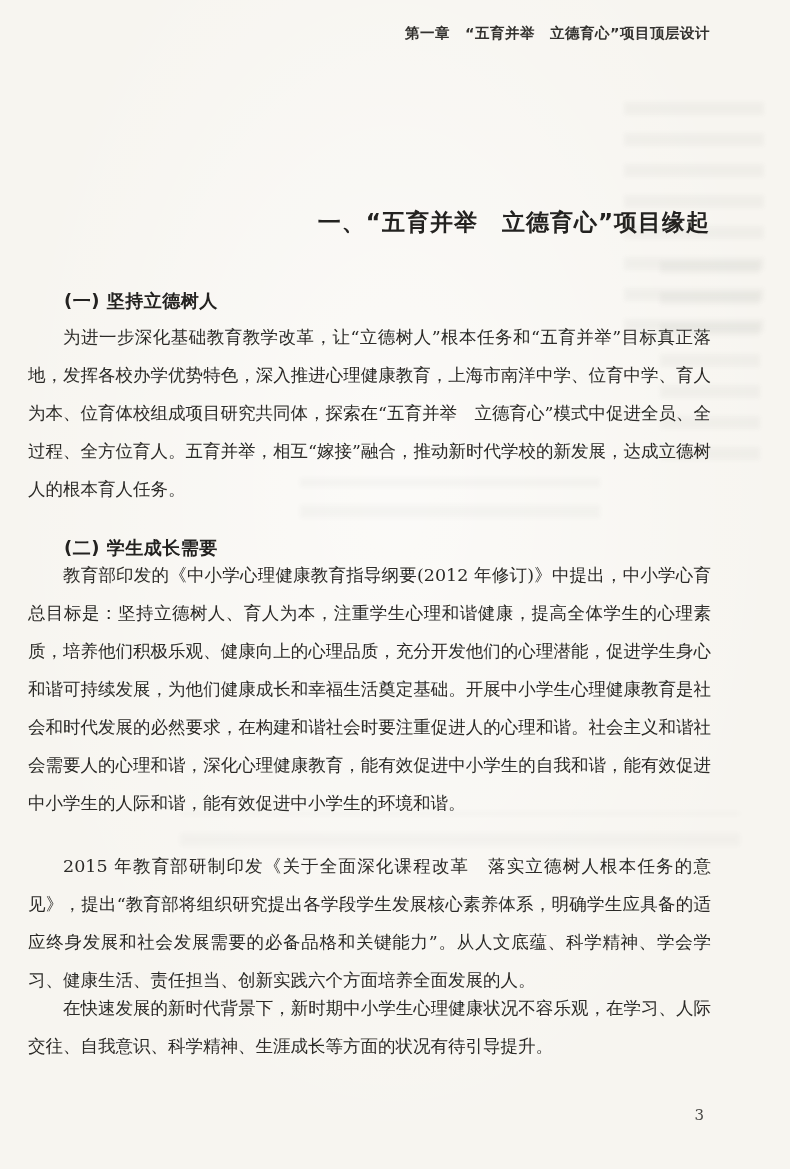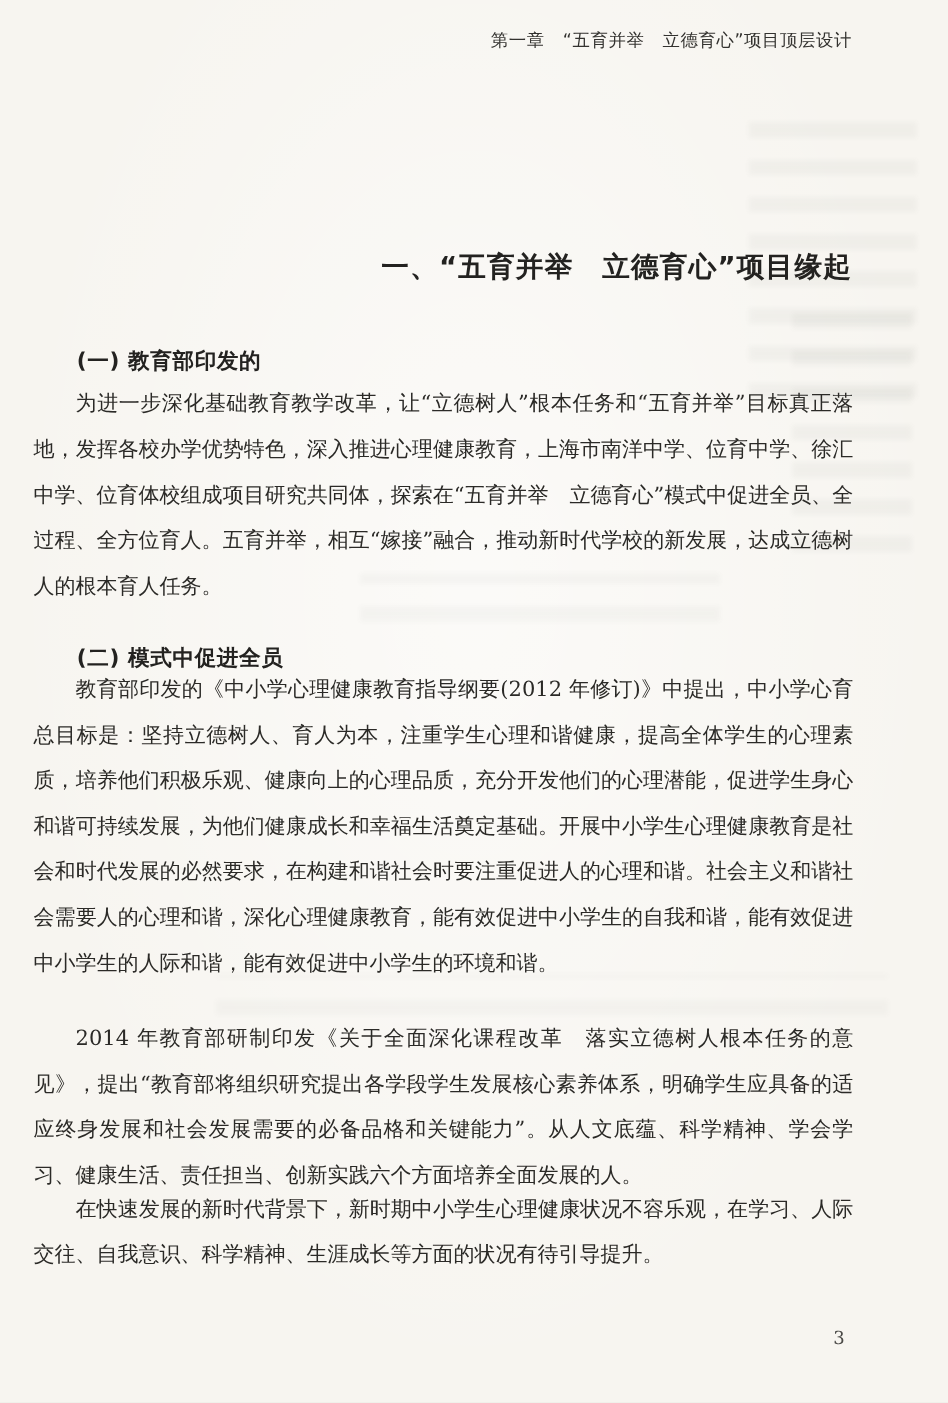--- a/index.html
+++ b/index.html
@@ -19,21 +19,21 @@
     font-family: "DejaVu Serif", "Liberation Serif", serif;
     overflow: hidden;
   }
   .running-header {
     position: absolute;
     top: 24px;
     left: 28px;
     width: 682px;
     text-align: right;
     font-family: "DejaVu Sans", "Liberation Sans", sans-serif;
-    font-weight: normal;
+    font-weight: bold;
     font-size: 14.5px;
     letter-spacing: 0.5px;
     color: #33322f;
   }
   .title {
     position: absolute;
     top: 207px;
     left: 28px;
     width: 682px;
     margin: 0;
@@ -100,27 +100,27 @@
 
   <div class="bleed bleed-a"></div>
   <div class="bleed bleed-b"></div>
   <div class="bleed bleed-c"></div>
   <div class="bleed bleed-d"></div>
 
   <div class="running-header">第一章　“五育并举　立德育心”项目顶层设计</div>
 
   <h1 class="title">一、“五育并举　立德育心”项目缘起</h1>
 
-  <h2 class="sec-heading" style="top: 289px;">(一) 教育部印发的</h2>
+  <h2 class="sec-heading" style="top: 289px;">(一) 坚持立德树人</h2>
 
-  <p class="body-para" style="top: 318px;">为进一步深化基础教育教学改革，让“立德树人”根本任务和“五育并举”目标真正落地，发挥各校办学优势特色，深入推进心理健康教育，上海市南洋中学、位育中学、徐汇中学、位育体校组成项目研究共同体，探索在“五育并举　立德育心”模式中促进全员、全过程、全方位育人。五育并举，相互“嫁接”融合，推动新时代学校的新发展，达成立德树人的根本育人任务。</p>
+  <p class="body-para" style="top: 318px;">为进一步深化基础教育教学改革，让“立德树人”根本任务和“五育并举”目标真正落地，发挥各校办学优势特色，深入推进心理健康教育，上海市南洋中学、位育中学、育人为本、位育体校组成项目研究共同体，探索在“五育并举　立德育心”模式中促进全员、全过程、全方位育人。五育并举，相互“嫁接”融合，推动新时代学校的新发展，达成立德树人的根本育人任务。</p>
 
-  <h2 class="sec-heading" style="top: 536px;">(二) 模式中促进全员</h2>
+  <h2 class="sec-heading" style="top: 536px;">(二) 学生成长需要</h2>
 
   <p class="body-para" style="top: 556px;">教育部印发的《中小学心理健康教育指导纲要(2012 年修订)》中提出，中小学心育总目标是：坚持立德树人、育人为本，注重学生心理和谐健康，提高全体学生的心理素质，培养他们积极乐观、健康向上的心理品质，充分开发他们的心理潜能，促进学生身心和谐可持续发展，为他们健康成长和幸福生活奠定基础。开展中小学生心理健康教育是社会和时代发展的必然要求，在构建和谐社会时要注重促进人的心理和谐。社会主义和谐社会需要人的心理和谐，深化心理健康教育，能有效促进中小学生的自我和谐，能有效促进中小学生的人际和谐，能有效促进中小学生的环境和谐。</p>
 
-  <p class="body-para" style="top: 847px;">2014 年教育部研制印发《关于全面深化课程改革　落实立德树人根本任务的意见》，提出“教育部将组织研究提出各学段学生发展核心素养体系，明确学生应具备的适应终身发展和社会发展需要的必备品格和关键能力”。从人文底蕴、科学精神、学会学习、健康生活、责任担当、创新实践六个方面培养全面发展的人。</p>
+  <p class="body-para" style="top: 847px;">2015 年教育部研制印发《关于全面深化课程改革　落实立德树人根本任务的意见》，提出“教育部将组织研究提出各学段学生发展核心素养体系，明确学生应具备的适应终身发展和社会发展需要的必备品格和关键能力”。从人文底蕴、科学精神、学会学习、健康生活、责任担当、创新实践六个方面培养全面发展的人。</p>
 
   <p class="body-para" style="top: 989px;">在快速发展的新时代背景下，新时期中小学生心理健康状况不容乐观，在学习、人际交往、自我意识、科学精神、生涯成长等方面的状况有待引导提升。</p>
 
   <div class="page-number">3</div>
 
 </div>
 
 </body></html>

